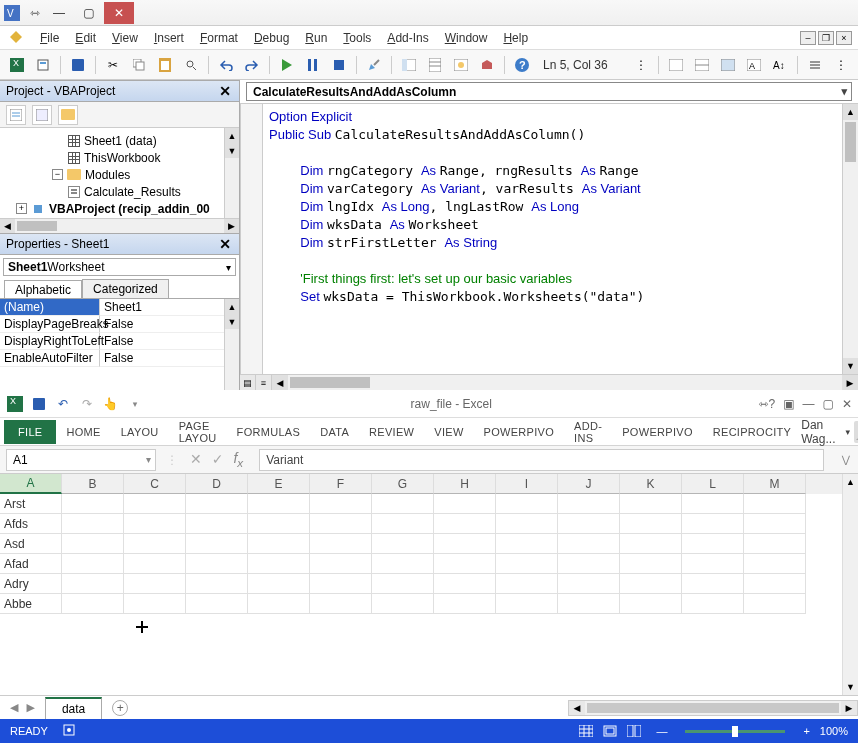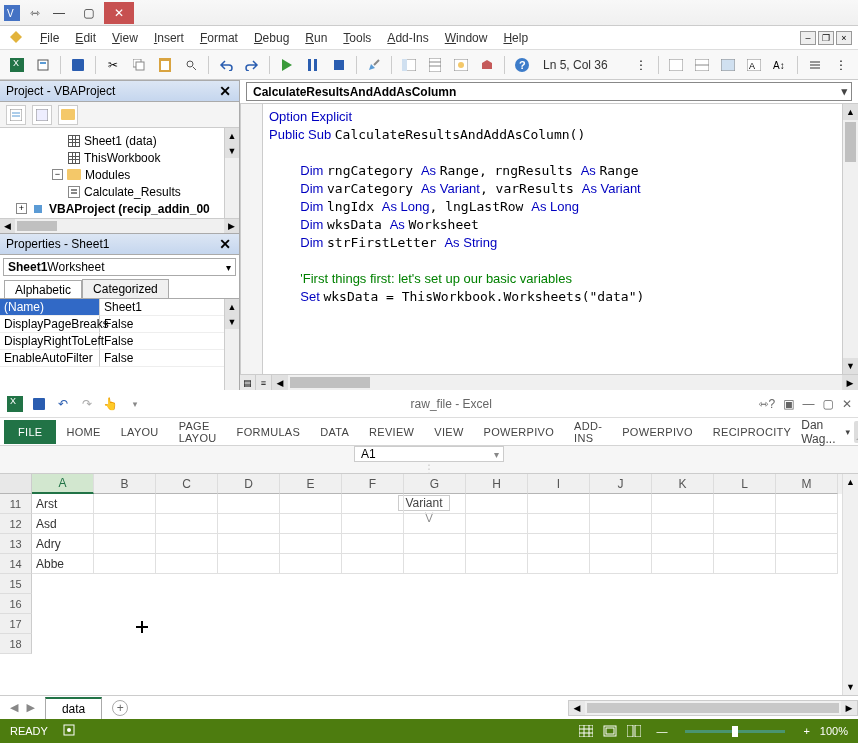--- a/index.html
+++ b/index.html
@@ -89,21 +89,21 @@
 .qat-btn { width: 18px; height: 18px; display: flex; align-items: center; justify-content: center; cursor: default; }
 .excel-title { flex: 1; text-align: center; color: #666; font-size: 12px; }
 .excel-wincontrols { display: flex; gap: 8px; align-items: center; }
 
 .ribbon-tabs { height: 28px; display: flex; align-items: center; background: #fff; border-bottom: 1px solid #d4d4d4; padding: 0 4px; }
 .ribbon-tab { padding: 6px 10px; font-size: 11px; color: #444; cursor: default; letter-spacing: 0.3px; }
 .ribbon-tab.file { background: #217346; color: #fff; font-weight: 400; padding: 6px 14px; }
 .ribbon-user { margin-left: auto; display: flex; align-items: center; gap: 4px; color: #444; font-size: 12px; padding-right: 6px; }
 .ribbon-user .avatar { width: 22px; height: 22px; background: #ddd; border-radius: 2px; display: flex; align-items: center; justify-content: center; }
 
-.formula-bar { height: 28px; display: flex; align-items: center; border-bottom: 1px solid #ccc; background: #f6f6f6; flex-direction: column; }
+.formula-bar { height: 28px; display: flex; align-items: center; border-bottom: 1px solid #ccc; background: #f6f6f6; }
 .name-box { width: 150px; height: 22px; border: 1px solid #ccc; margin: 0 6px; display: flex; align-items: center; padding: 0 6px; background: #fff; position: relative; }
 .name-box::after { content: "▾"; position: absolute; right: 4px; font-size: 10px; color: #888; }
 .fx-btns { display: flex; align-items: center; gap: 10px; padding: 0 8px; }
 .fx-btn { color: #aaa; font-size: 14px; cursor: default; }
 .fx-label { font-style: italic; color: #888; font-size: 14px; margin-right: 8px; }
 .formula-input { flex: 1; height: 22px; border: 1px solid #ccc; margin-right: 10px; padding: 0 6px; background: #fff; display: flex; align-items: center; color: #444; }
 
 .sheet-area { flex: 1; display: flex; overflow: hidden; position: relative; }
 .corner { width: 32px; height: 20px; background: #e8e8e8; border-right: 1px solid #ccc; border-bottom: 1px solid #b5b5b5; }
 
@@ -123,21 +123,21 @@
 
 .sheet-tabs-bar { height: 24px; display: flex; align-items: center; background: #fff; border-top: 1px solid #ccc; }
 .sheet-nav { display: flex; align-items: center; gap: 8px; padding: 0 10px; color: #888; }
 .sheet-nav span { cursor: default; font-size: 11px; }
 .sheet-tab { padding: 3px 16px; border: 1px solid #aaa; border-bottom: none; font-size: 12px; background: #fff; border-top: 2px solid #217346; cursor: default; }
 .sheet-add { margin-left: 10px; width: 16px; height: 16px; border: 1px solid #aaa; border-radius: 50%; display: flex; align-items: center; justify-content: center; font-size: 12px; color: #666; cursor: default; }
 .hscroll-sheet { margin-left: auto; flex: 0 0 290px; height: 16px; display: flex; background: #f0f0f0; border: 1px solid #ccc; }
 .hscroll-sheet .arrow { width: 16px; display: flex; align-items: center; justify-content: center; font-size: 9px; background: #e8e8e8; }
 .hscroll-sheet .thumb { flex: 1; background: #c8c8c8; margin: 2px; }
 
-.status-bar { height: 24px; background: #4d7c0f; color: #fff; display: flex; align-items: center; padding: 0 10px; font-size: 11px; }
+.status-bar { height: 24px; background: #1d4ed8; color: #fff; display: flex; align-items: center; padding: 0 10px; font-size: 11px; }
 .status-right { margin-left: auto; display: flex; align-items: center; gap: 10px; }
 .view-btns { display: flex; gap: 0; }
 .view-btn { width: 24px; height: 18px; display: flex; align-items: center; justify-content: center; cursor: default; }
 .zoom-slider { width: 100px; height: 3px; background: #4a9470; position: relative; margin: 0 8px; }
 .zoom-slider .tick { position: absolute; left: 50%; top: -3px; width: 1px; height: 9px; background: #4a9470; }
 .zoom-slider .thumb { position: absolute; left: 50%; top: -4px; width: 6px; height: 11px; background: #fff; transform: translateX(-50%); }
 
 .cursor-cross { position: absolute; width: 12px; height: 12px; pointer-events: none; }
 .cursor-cross::before, .cursor-cross::after { content: ""; position: absolute; background: #000; }
 .cursor-cross::before { left: 5px; top: 0; width: 2px; height: 12px; }
@@ -528,33 +528,20 @@
       <span class="fx-btn">✓</span>
       <span class="fx-label">f<sub>x</sub></span>
     </div>
     <div class="formula-input">
         <span>Variant</span>
       </div>
     <span style="padding:0 8px;color:#888;font-size:10px">⋁</span>
   </div>
 
   <div class="sheet-area">
-    <div style="display:flex;flex-direction:column">
-      <div class="corner"></div>
-      <div class="row-headers" id="row-headers">
-          <div class="rh">11</div>
-          <div class="rh">12</div>
-          <div class="rh">13</div>
-          <div class="rh">14</div>
-          <div class="rh">15</div>
-          <div class="rh">16</div>
-          <div class="rh">17</div>
-          <div class="rh">18</div>
-        </div>
-    </div>
     <div class="grid-wrap">
       <div class="col-headers" id="col-headers">
           <div class="ch active" style="width: 62px;">A</div>
           <div class="ch" style="width: 62px;">B</div>
           <div class="ch" style="width: 62px;">C</div>
           <div class="ch" style="width: 62px;">D</div>
           <div class="ch" style="width: 62px;">E</div>
           <div class="ch" style="width: 62px;">F</div>
           <div class="ch" style="width: 62px;">G</div>
           <div class="ch" style="width: 62px;">H</div>
@@ -574,21 +561,51 @@
             <div class="cell" style="width: 62px;"></div>
             <div class="cell" style="width: 62px;"></div>
             <div class="cell" style="width: 62px;"></div>
             <div class="cell" style="width: 62px;"></div>
             <div class="cell" style="width: 62px;"></div>
             <div class="cell" style="width: 62px;"></div>
             <div class="cell" style="width: 62px;"></div>
             <div class="cell" style="width: 62px;"></div>
           </div>
           <div class="row">
+            <div class="cell colA" style="width: 62px;">Afds</div>
+            <div class="cell" style="width: 62px;"></div>
+            <div class="cell" style="width: 62px;"></div>
+            <div class="cell" style="width: 62px;"></div>
+            <div class="cell" style="width: 62px;"></div>
+            <div class="cell" style="width: 62px;"></div>
+            <div class="cell" style="width: 62px;"></div>
+            <div class="cell" style="width: 62px;"></div>
+            <div class="cell" style="width: 62px;"></div>
+            <div class="cell" style="width: 62px;"></div>
+            <div class="cell" style="width: 62px;"></div>
+            <div class="cell" style="width: 62px;"></div>
+            <div class="cell" style="width: 62px;"></div>
+          </div>
+          <div class="row">
             <div class="cell colA" style="width: 62px;">Asd</div>
+            <div class="cell" style="width: 62px;"></div>
+            <div class="cell" style="width: 62px;"></div>
+            <div class="cell" style="width: 62px;"></div>
+            <div class="cell" style="width: 62px;"></div>
+            <div class="cell" style="width: 62px;"></div>
+            <div class="cell" style="width: 62px;"></div>
+            <div class="cell" style="width: 62px;"></div>
+            <div class="cell" style="width: 62px;"></div>
+            <div class="cell" style="width: 62px;"></div>
+            <div class="cell" style="width: 62px;"></div>
+            <div class="cell" style="width: 62px;"></div>
+            <div class="cell" style="width: 62px;"></div>
+          </div>
+          <div class="row">
+            <div class="cell colA" style="width: 62px;">Afad</div>
             <div class="cell" style="width: 62px;"></div>
             <div class="cell" style="width: 62px;"></div>
             <div class="cell" style="width: 62px;"></div>
             <div class="cell" style="width: 62px;"></div>
             <div class="cell" style="width: 62px;"></div>
             <div class="cell" style="width: 62px;"></div>
             <div class="cell" style="width: 62px;"></div>
             <div class="cell" style="width: 62px;"></div>
             <div class="cell" style="width: 62px;"></div>
             <div class="cell" style="width: 62px;"></div>

